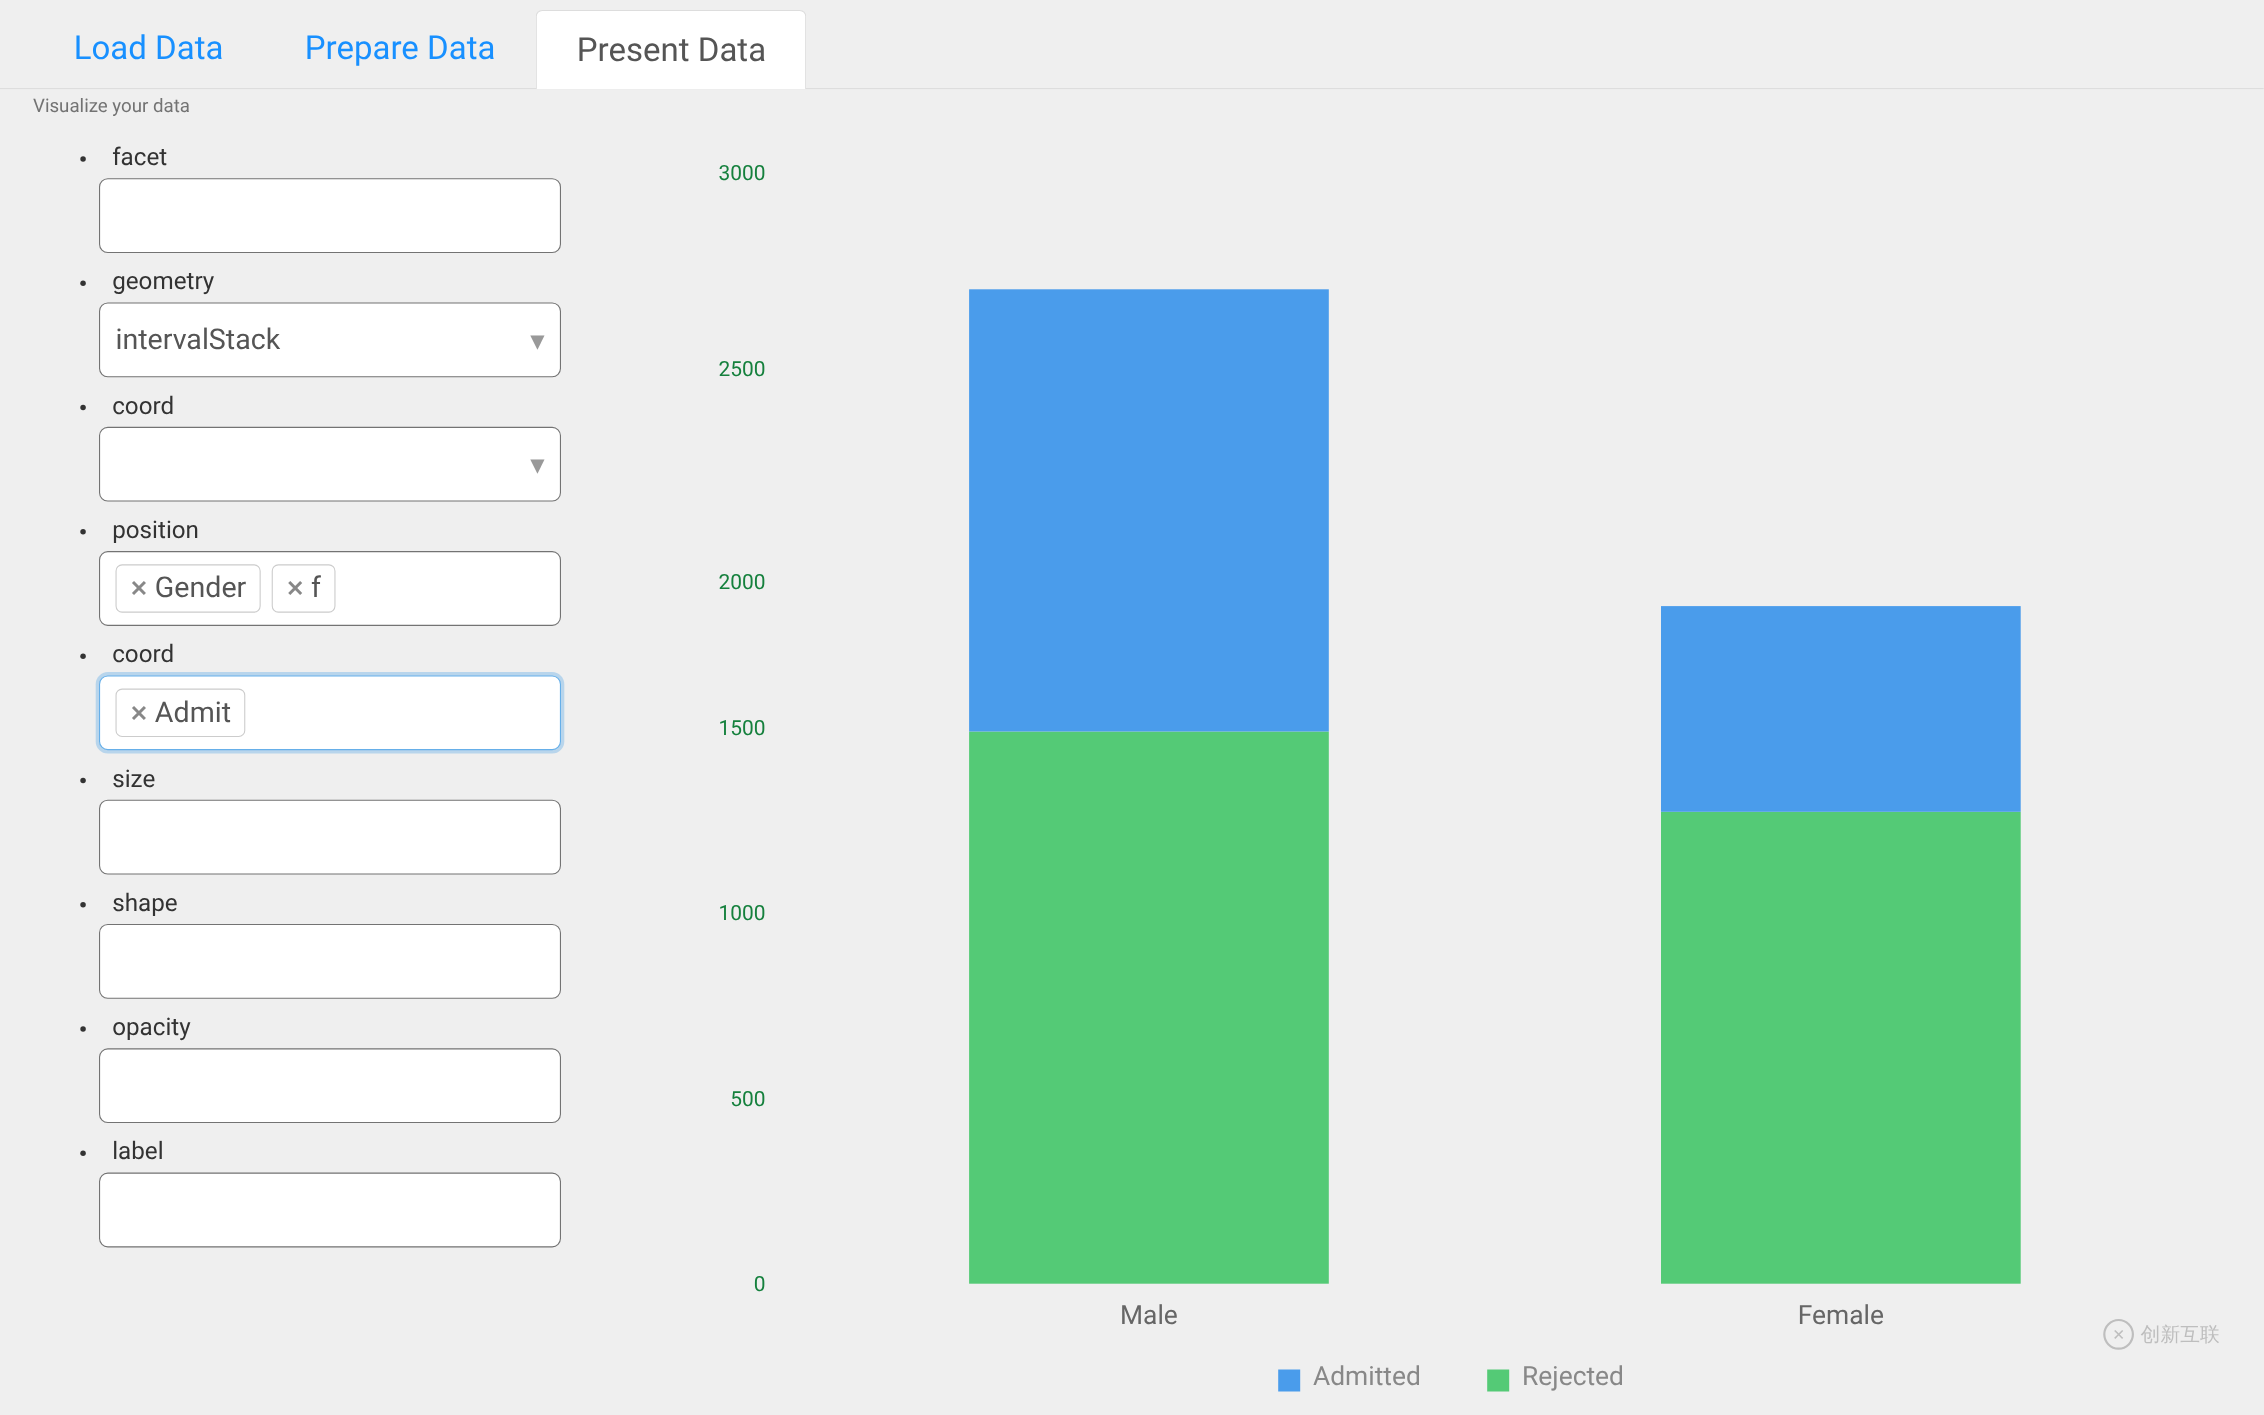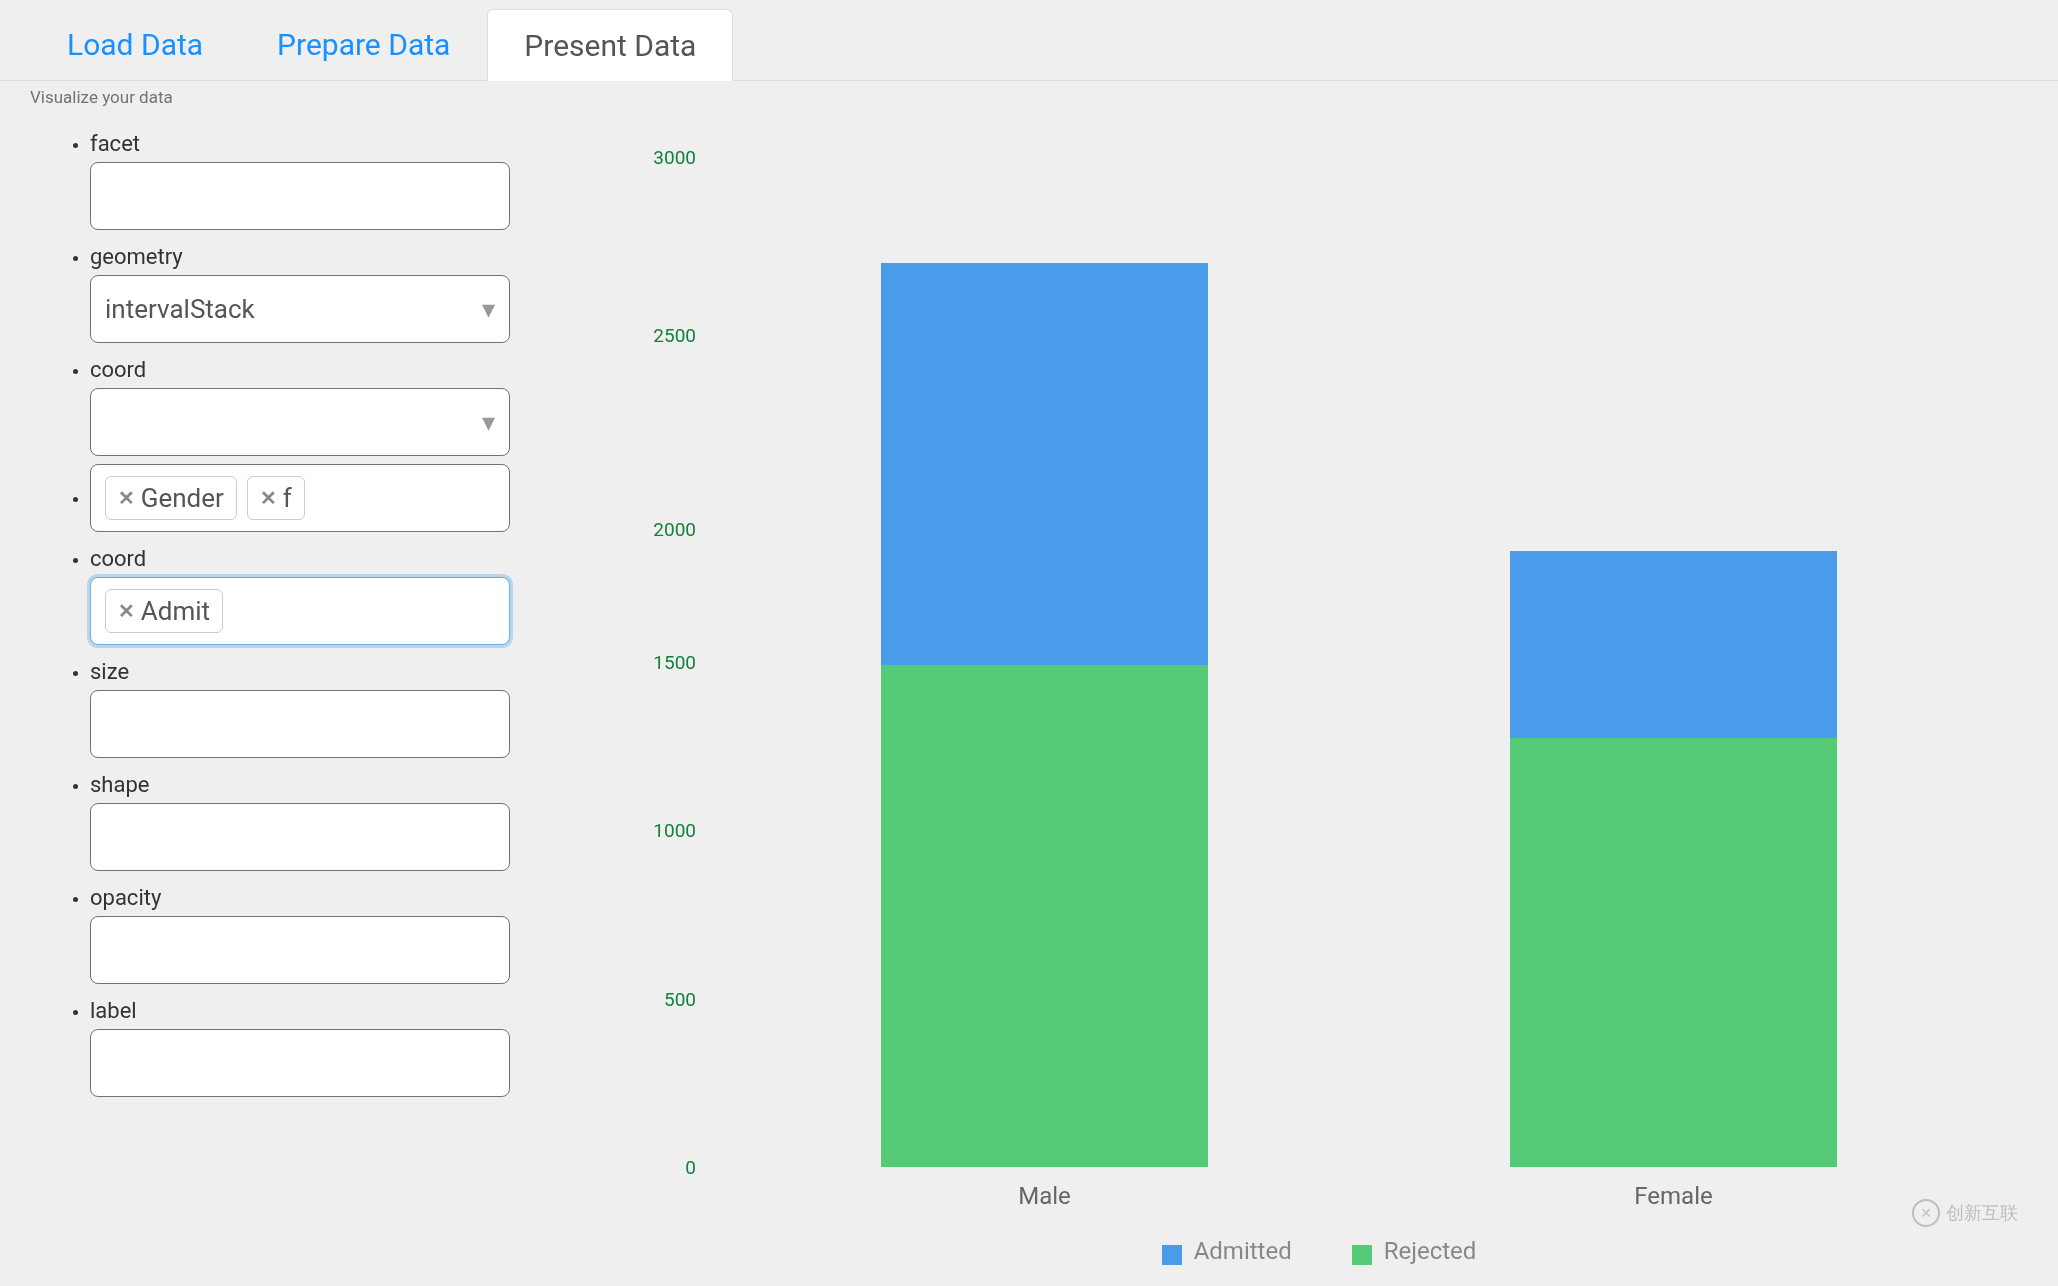--- a/index.html
+++ b/index.html
@@ -56,21 +56,21 @@
     list-style: disc;
     padding-left: 60px;
     margin: 0;
   }
   ul.form-list > li {
     margin-bottom: 8px;
   }
   .field-label {
     font-size: 22px;
     color: #333;
-    margin: 14px 0 6px 0;
+    margin: 14px 0 6px 12px;
     display: block;
   }
   .input-box {
     width: 420px;
     min-height: 68px;
     background: #fff;
     border: 1px solid #737373;
     border-radius: 8px;
     padding: 10px 14px;
     display: flex;
@@ -218,20 +218,21 @@
         </div>
       </li>
       <li>
         <span class="field-label">coord</span>
         <div class="input-box">
           <span></span>
           <span class="caret">▾</span>
         </div>
       </li>
       <li>
+        <span class="field-label">position</span>
         <div class="input-box">
           <span class="tag">
             <span class="x">✕</span>
             <span>Gender</span>
           </span>
           <span class="tag">
             <span class="x">✕</span>
             <span>f</span>
           </span>
         </div>

